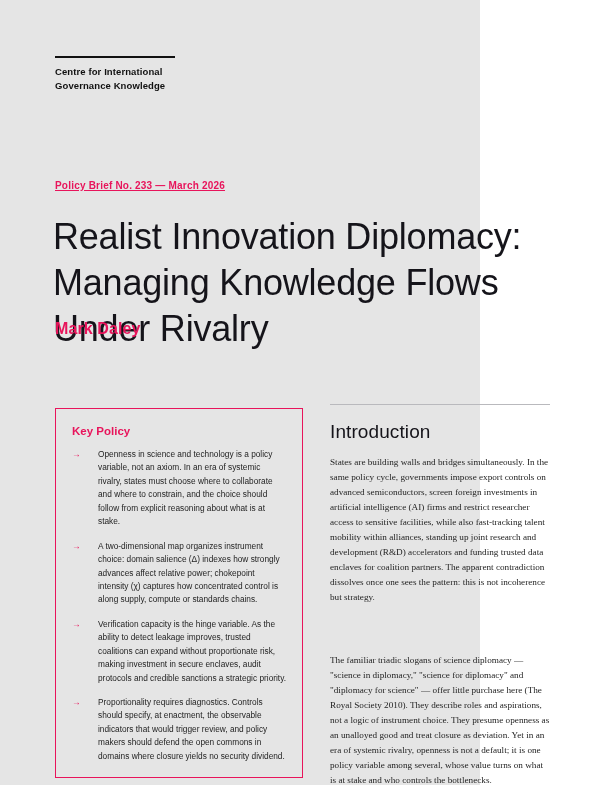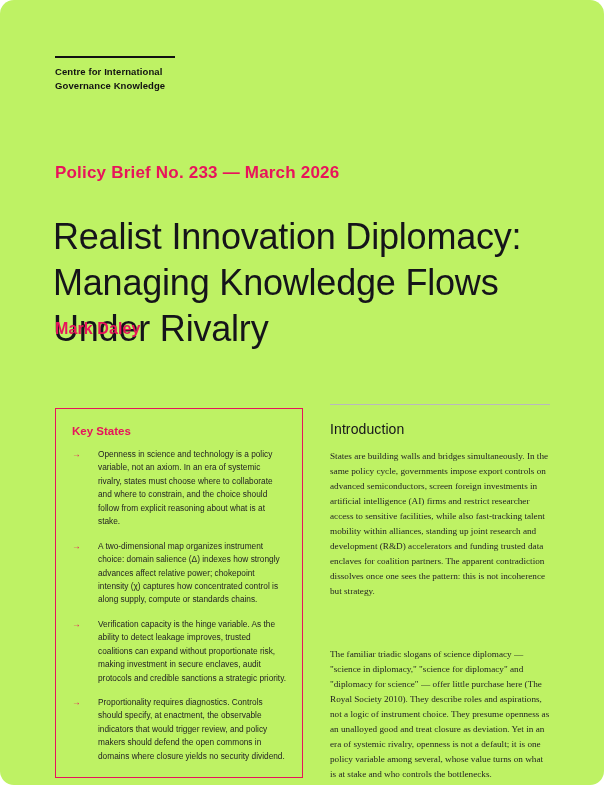--- a/index.html
+++ b/index.html
@@ -9,25 +9,24 @@
   body {
     width: 604px;
     height: 785px;
     background: #ffffff;
     font-family: "Liberation Sans", sans-serif;
     color: #1a1a1a;
     overflow: hidden;
   }
   .page {
     position: relative;
-    width: 604px;
+    width: 480px;
     height: 785px;
-    background: #bef264;
+    background: #e5e5e5;
     box-sizing: border-box;
-    border-radius: 14px;
   }
 
   
   .logo-block {
     position: absolute;
     left: 55px;
     top: 56px;
     width: 220px;
   }
   .logo-rule {
@@ -41,25 +40,26 @@
     font-weight: bold;
     line-height: 1.45;
     letter-spacing: 0.1px;
     color: #111111;
   }
 
   
   .brief-meta {
     position: absolute;
     left: 55px;
-    top: 163px;
-    font-size: 17px;
+    top: 180px;
+    font-size: 10px;
     font-weight: bold;
     color: #e8145b;
     letter-spacing: 0.2px;
+    text-decoration: underline;
   }
 
   
   .brief-title {
     position: absolute;
     left: 53px;
     top: 190px;
     width: 500px;
     font-size: 36px;
     font-weight: normal;
@@ -124,21 +124,21 @@
     top: 404px;
     width: 220px;
   }
   .intro-rule {
     width: 220px;
     height: 1px;
     background: #b9b9bd;
     margin-bottom: 12px;
   }
   .intro-heading {
-    font-size: 14px;
+    font-size: 19px;
     font-weight: normal;
     color: #15141a;
     margin: 16px 0 12px 0;
     letter-spacing: 0.1px;
   }
   .intro-para {
     font-size: 8.5px;
     line-height: 1.63;
     color: #242424;
     margin: 0 0 12px 0;
@@ -163,21 +163,21 @@
     </div>
   </div>
 
   <div class="brief-meta">Policy Brief No. 233 — March 2026</div>
 
   <h1 class="brief-title">Realist Innovation Diplomacy: Managing Knowledge Flows Under Rivalry</h1>
 
   <div class="brief-author">Mark Daley</div>
 
   <div class="keypoints">
-    <div class="keypoints-title">Key States</div>
+    <div class="keypoints-title">Key Policy</div>
 
     <div class="kp-item">
       <span class="kp-arrow">→</span>
       <span class="kp-text">Openness in science and technology is a policy variable, not an axiom. In an era of systemic rivalry, states must choose where to collaborate and where to constrain, and the choice should follow from explicit reasoning about what is at stake.</span>
     </div>
 
     <div class="kp-item">
       <span class="kp-arrow">→</span>
       <span class="kp-text">A two-dimensional map organizes instrument choice: domain salience (Δ) indexes how strongly advances affect relative power; chokepoint intensity (χ) captures how concentrated control is along supply, compute or standards chains.</span>
     </div>

